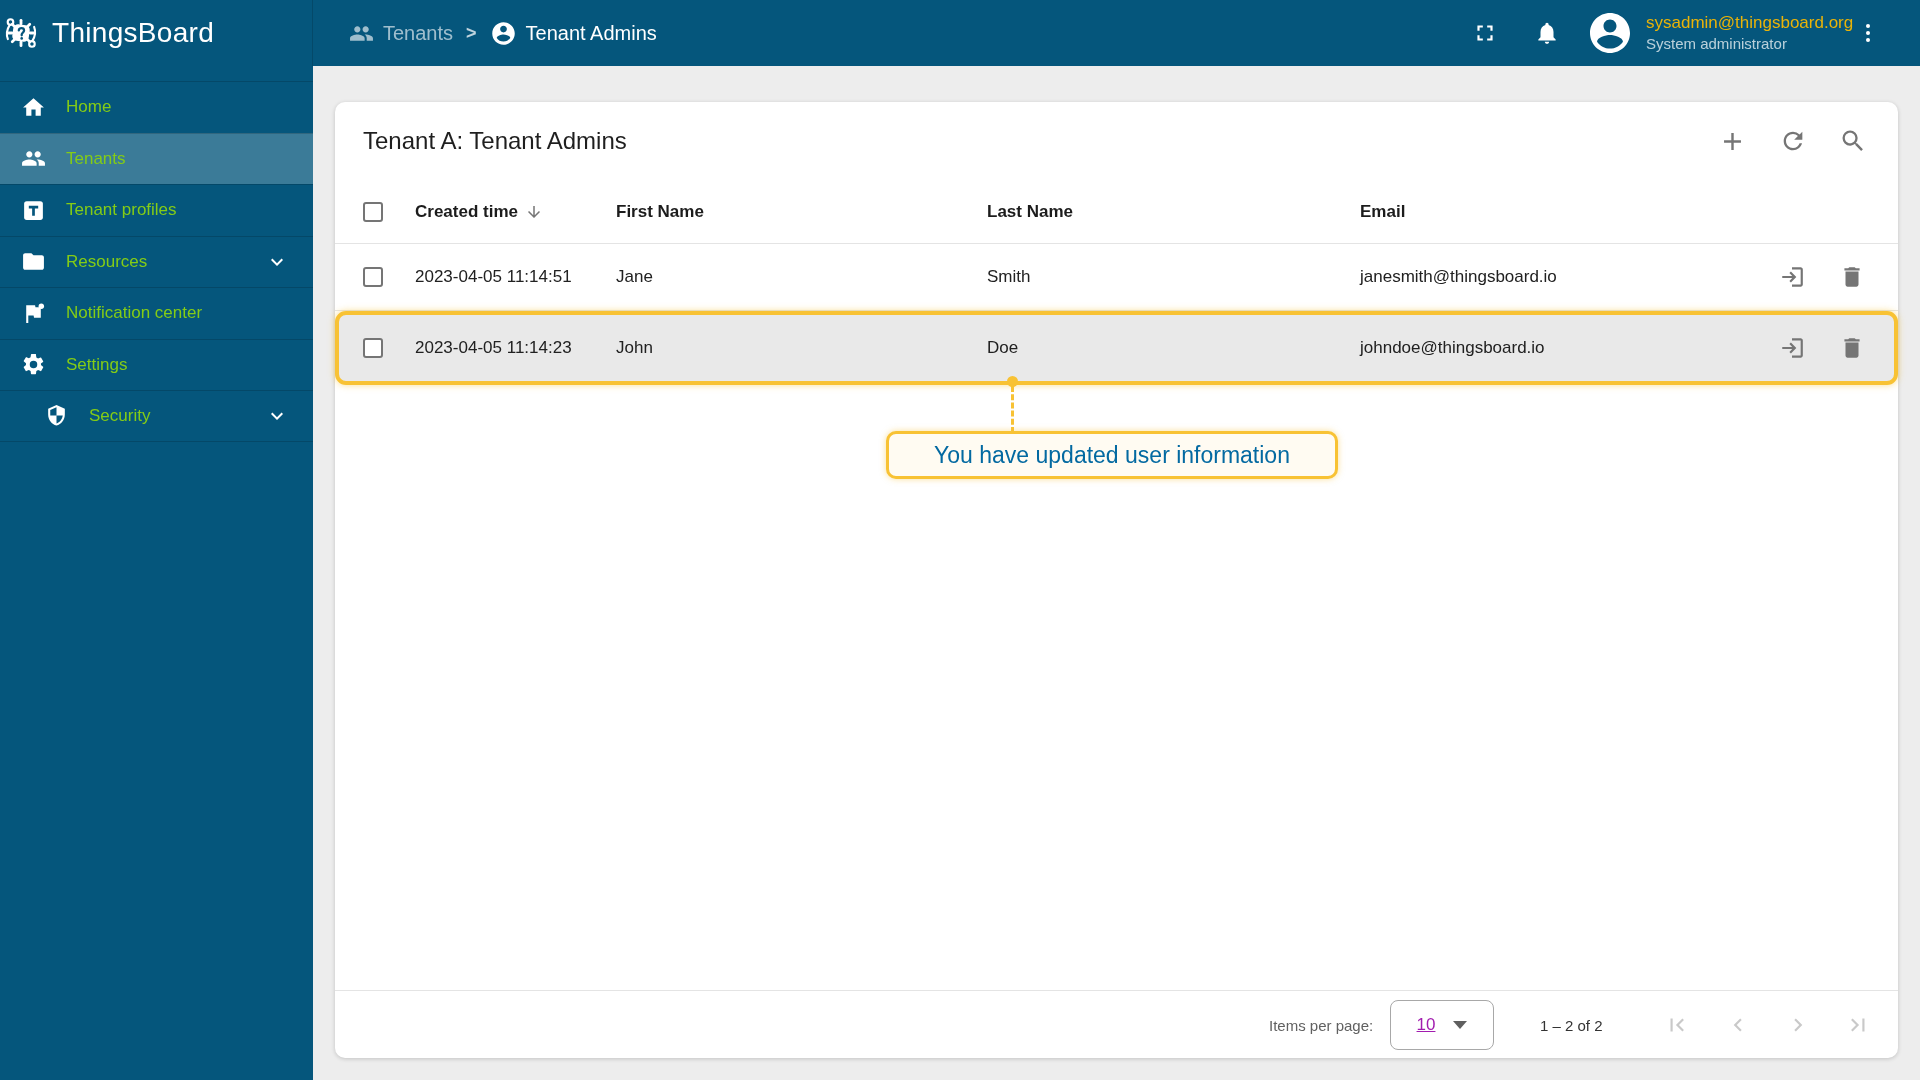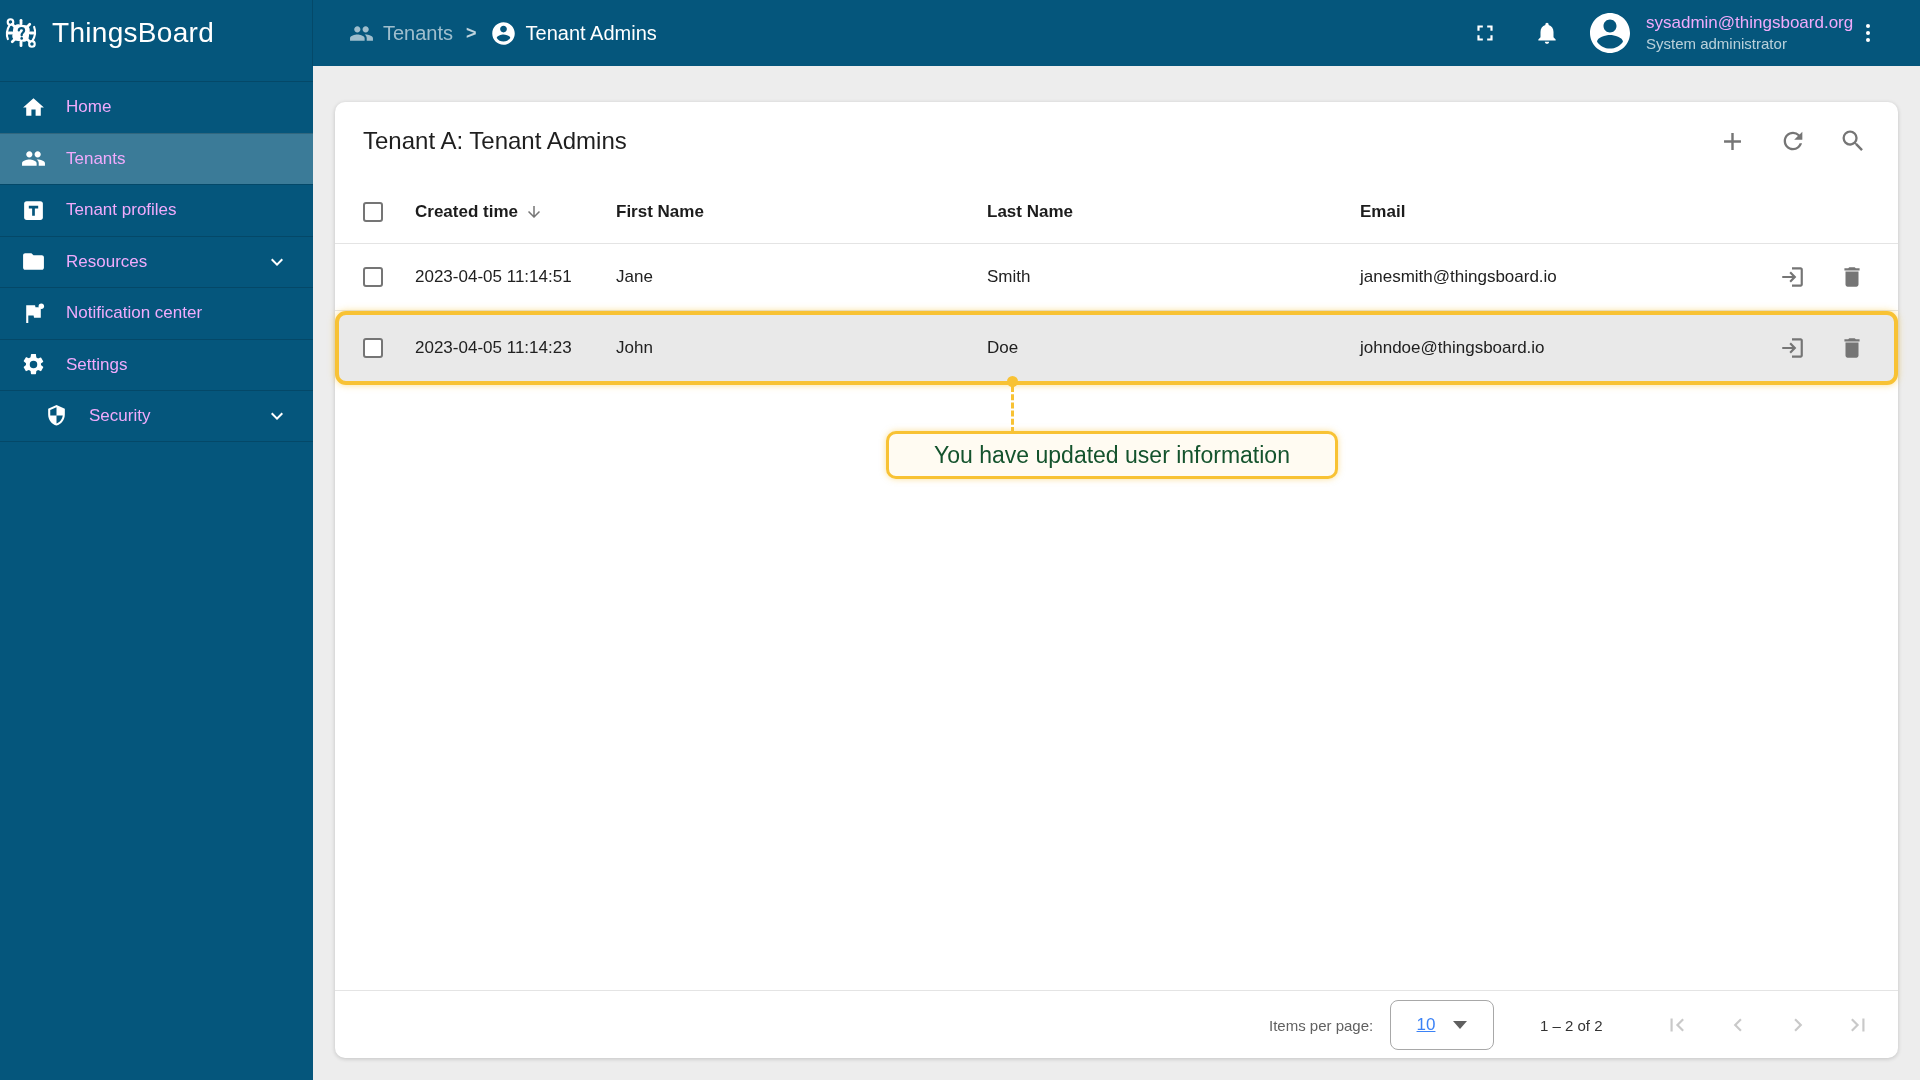--- a/index.html
+++ b/index.html
@@ -30,26 +30,26 @@
   .crumb.muted{color:rgba(255,255,255,0.62);}
   .crumb.current{color:#fff;font-weight:500;}
   .crumb svg{flex:none;}
   .bc-sep{color:rgba(255,255,255,0.75);font-size:18px;font-weight:700;}
   .topbar-right-item{position:absolute;top:0;height:66px;display:flex;align-items:center;color:#fff;}
   .icon-btn{cursor:pointer;background:none;border:none;color:inherit;display:flex;align-items:center;justify-content:center;}
   .tb-fullscreen{left:1472px;}
   .tb-bell{left:1534px;}
   .tb-avatar{left:1586px;}
   .tb-user{left:1646px;flex-direction:column;align-items:flex-start;justify-content:center;line-height:1.3;}
-  .tb-user .email{font-size:17px;color:#f0abfc;}
+  .tb-user .email{font-size:17px;color:#eab308;}
   .tb-user .role{font-size:15px;color:rgba(255,255,255,0.72);}
   .tb-more{left:1856px;}
 
   
-  .sidebar{position:absolute;left:0;top:66px;width:313px;height:1014px;background:var(--primary);color:#f0abfc;padding-top:15px;}
+  .sidebar{position:absolute;left:0;top:66px;width:313px;height:1014px;background:var(--primary);color:#84cc16;padding-top:15px;}
   .nav-item{position:relative;height:51.5px;display:flex;align-items:center;gap:20px;padding-left:21px;border-top:1px solid rgba(0,0,0,0.16);cursor:pointer;}
   .nav-item:last-child{border-bottom:1px solid rgba(0,0,0,0.16);padding-left:44px;}
   .nav-item.selected{background:var(--primary-sel);}
   .nav-label{font-size:17px;font-weight:500;}
   .nav-chevron{position:absolute;right:24px;top:50%;transform:translateY(-50%);}
 
   
   .content{position:absolute;left:313px;top:66px;width:1607px;height:1036px;background:var(--bg);}
   .card{position:absolute;left:22px;top:36px;width:1563px;height:956px;background:var(--card);border-radius:10px;box-shadow:0 1px 4px rgba(0,0,0,0.18);}
   .card-header{position:relative;height:78px;display:flex;align-items:center;}
@@ -69,28 +69,28 @@
   .c-email{left:1025px;}
   .c-act1{left:1444px;color:var(--icon-gray);}
   .c-act2{left:1504px;color:var(--icon-gray);}
   .checkbox{display:block;width:20px;height:20px;border:2px solid #757575;border-radius:3px;background:#fff;cursor:pointer;}
   .sort-arrow{color:var(--icon-gray);display:flex;}
   .trow.highlighted{height:74px;background:var(--row-hl-bg);border:4px solid var(--amber);border-radius:11px;box-shadow:0 0 7px rgba(248,194,52,0.55);}
 
   
   .connector-dot{position:absolute;left:672px;top:274px;width:11px;height:11px;border-radius:50%;background:var(--amber);z-index:3;}
   .connector-line{position:absolute;left:676px;top:284px;height:47px;border-left:3px dashed var(--amber);z-index:2;}
-  .tutorial-tooltip{position:absolute;left:551px;top:329px;width:452px;height:48px;background:var(--tooltip-bg);border:3px solid var(--amber);border-radius:10px;box-shadow:0 0 6px rgba(248,194,52,0.5);display:flex;align-items:center;justify-content:center;font-size:23px;color:#14532d;z-index:3;}
+  .tutorial-tooltip{position:absolute;left:551px;top:329px;width:452px;height:48px;background:var(--tooltip-bg);border:3px solid var(--amber);border-radius:10px;box-shadow:0 0 6px rgba(248,194,52,0.5);display:flex;align-items:center;justify-content:center;font-size:23px;color:#0369a1;z-index:3;}
 
   
   .paginator{position:absolute;left:0;bottom:0;width:100%;height:68px;border-top:1px solid var(--divider);}
   .pg-abs{position:absolute;top:50%;transform:translateY(-50%);}
   .pg-label{left:934px;font-size:15px;color:var(--muted);}
   .pg-select{left:1055px;width:104px;height:50px;border:1px solid #a8a8a8;border-radius:8px;display:flex;align-items:center;justify-content:center;gap:18px;cursor:pointer;background:#fff;}
-  .pg-select .val{font-size:17px;color:#3b82f6;text-decoration:underline;}
+  .pg-select .val{font-size:17px;color:#a21caf;text-decoration:underline;}
   .tri-down{width:0;height:0;border-left:7px solid transparent;border-right:7px solid transparent;border-top:8px solid #5f5f5f;}
   .pg-range{left:1205px;font-size:15px;color:#333;}
   .pg-nav{color:var(--icon-disabled);}
   .pg-first{left:1329px;}
   .pg-prev{left:1390px;}
   .pg-next{left:1450px;}
   .pg-last{left:1510px;}
 </style>
 </head>
 <body>

